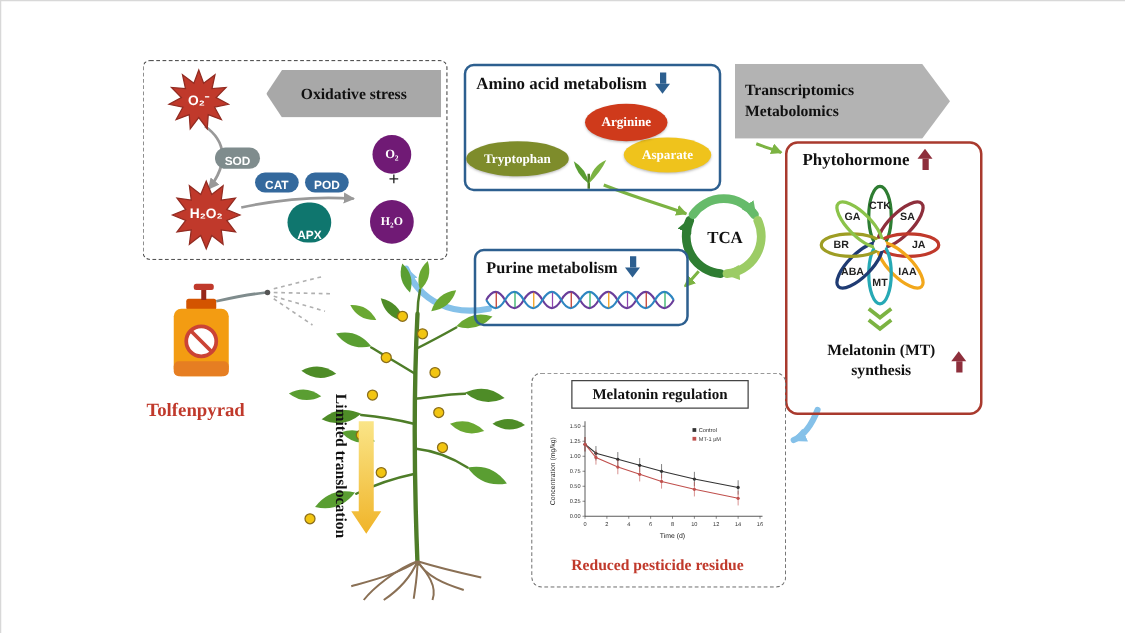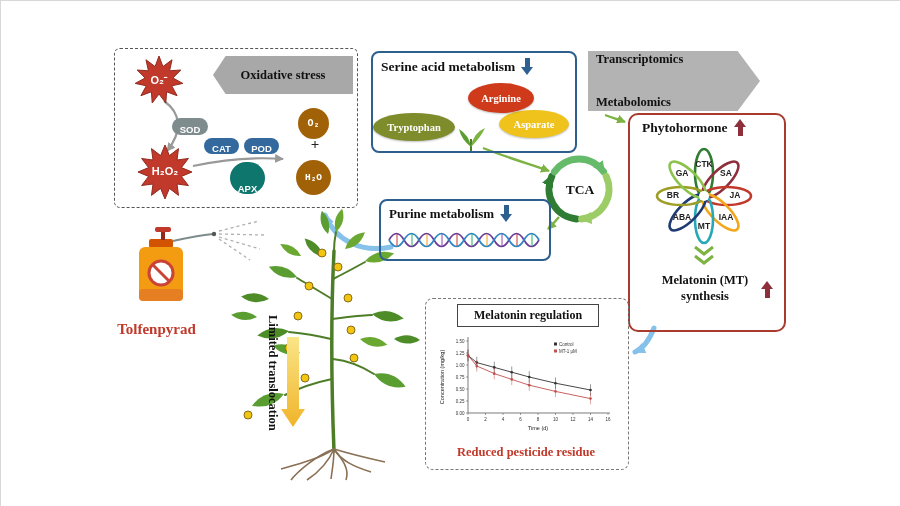--- a/index.html
+++ b/index.html
@@ -6,22 +6,22 @@
   #fig{position:relative;width:900px;height:506px;margin:0 auto;background:#ffffff;
        border:1px solid #d8d8d8;overflow:hidden;
        font-family:"Liberation Serif", serif;color:#111}
   .abs{position:absolute}
   .b{font-weight:bold}
   .c{text-align:center}
   .box{position:absolute;border-radius:8px;background:transparent}
   .pill{position:absolute;border-radius:999px;color:#fff;font-weight:bold;
         font-size:9.5px;display:flex;align-items:flex-end;justify-content:center;
         font-family:"Liberation Sans",sans-serif}
-  .gcirc{position:absolute;border-radius:50%;background:#a16207;color:#fff;font-weight:bold;
-        display:flex;align-items:center;justify-content:center;font-family:Liberation Mono, monospace}
+  .gcirc{position:absolute;border-radius:50%;background:#701a75;color:#fff;font-weight:bold;
+        display:flex;align-items:center;justify-content:center;font-family:Liberation Serif, serif}
   .acid{position:absolute;border-radius:50%;color:#fff;font-weight:bold;font-size:10.5px;
         display:flex;align-items:center;justify-content:center;box-shadow:0 1px 2px rgba(0,0,0,.25)}
   .titlerow{position:absolute;display:flex;align-items:center;gap:6px;white-space:nowrap}
   .fat{position:relative;display:inline-block;width:13px;height:17px;flex:none}
   .fat.dn::before{content:"";position:absolute;left:4px;top:0;width:5px;height:9px;background:currentColor}
   .fat.dn::after{content:"";position:absolute;left:0;top:9px;width:0;height:0;
         border-left:6.5px solid transparent;border-right:6.5px solid transparent;border-top:8px solid}
   .fat.up::before{content:"";position:absolute;left:4px;bottom:0;width:5px;height:9px;background:currentColor}
   .fat.up::after{content:"";position:absolute;left:0;bottom:9px;width:0;height:0;
         border-left:6.5px solid transparent;border-right:6.5px solid transparent;border-bottom:8px solid}
@@ -221,37 +221,37 @@
     <span>O₂</span>
     </div>
   <span class="abs b c" style="left:305px;top:135px;width:18px;font-size:15px;color:#222">+</span>
   <div class="gcirc" style="left:295px;top:159px;width:35px;height:35px;font-size:9.5px">
     <span>H₂O</span>
     </div>
 
   
   <div class="box" style="left:370px;top:50px;width:202px;height:98px;border:2px solid #2d5f8f"></div>
   <div class="titlerow" style="left:380px;top:57px">
-    <span class="b" style="font-size:13.5px">Serine acid metabolism</span>
+    <span class="b" style="font-size:13.5px">Amino acid metabolism</span>
     <span class="fat dn" style="color:#2d5f8f"></span>
   </div>
   <div class="acid" style="left: 372px; top: 112px; width: 82px; height: 28px; background: rgb(126, 140, 43);">
     <span>Tryptophan</span>
     </div>
   <div class="acid" style="left: 498px; top: 109px; width: 70px; height: 28px; background: rgb(239, 195, 28);">
     <span>Asparate</span>
     </div>
   <div class="acid" style="left: 467px; top: 82px; width: 66px; height: 30px; background: rgb(207, 58, 27);">
     <span>Arginine</span>
     </div>
 
   
   <div class="abs" style="left:587px;top:50px;width:172px;height:60px;background:#b3b3b3;
               clip-path:polygon(0 0,87% 0,100% 50%,87% 100%,0 100%);
-              display:flex;flex-direction:column;justify-content:space-between;padding-left:8px;box-sizing:border-box">
+              display:flex;flex-direction:column;justify-content:center;padding-left:8px;box-sizing:border-box">
     <span class="bannertxt">Transcriptomics</span>
     <span class="bannertxt">Metabolomics</span>
   </div>
 
   
   <span class="abs b c" style="left:563px;top:181px;width:32px;font-size:13.5px">TCA</span>
 
   
   <div class="box" style="left:378px;top:198px;width:168px;height:58px;border:2px solid #2d5f8f"></div>
   <div class="titlerow" style="left:388px;top:204px">

